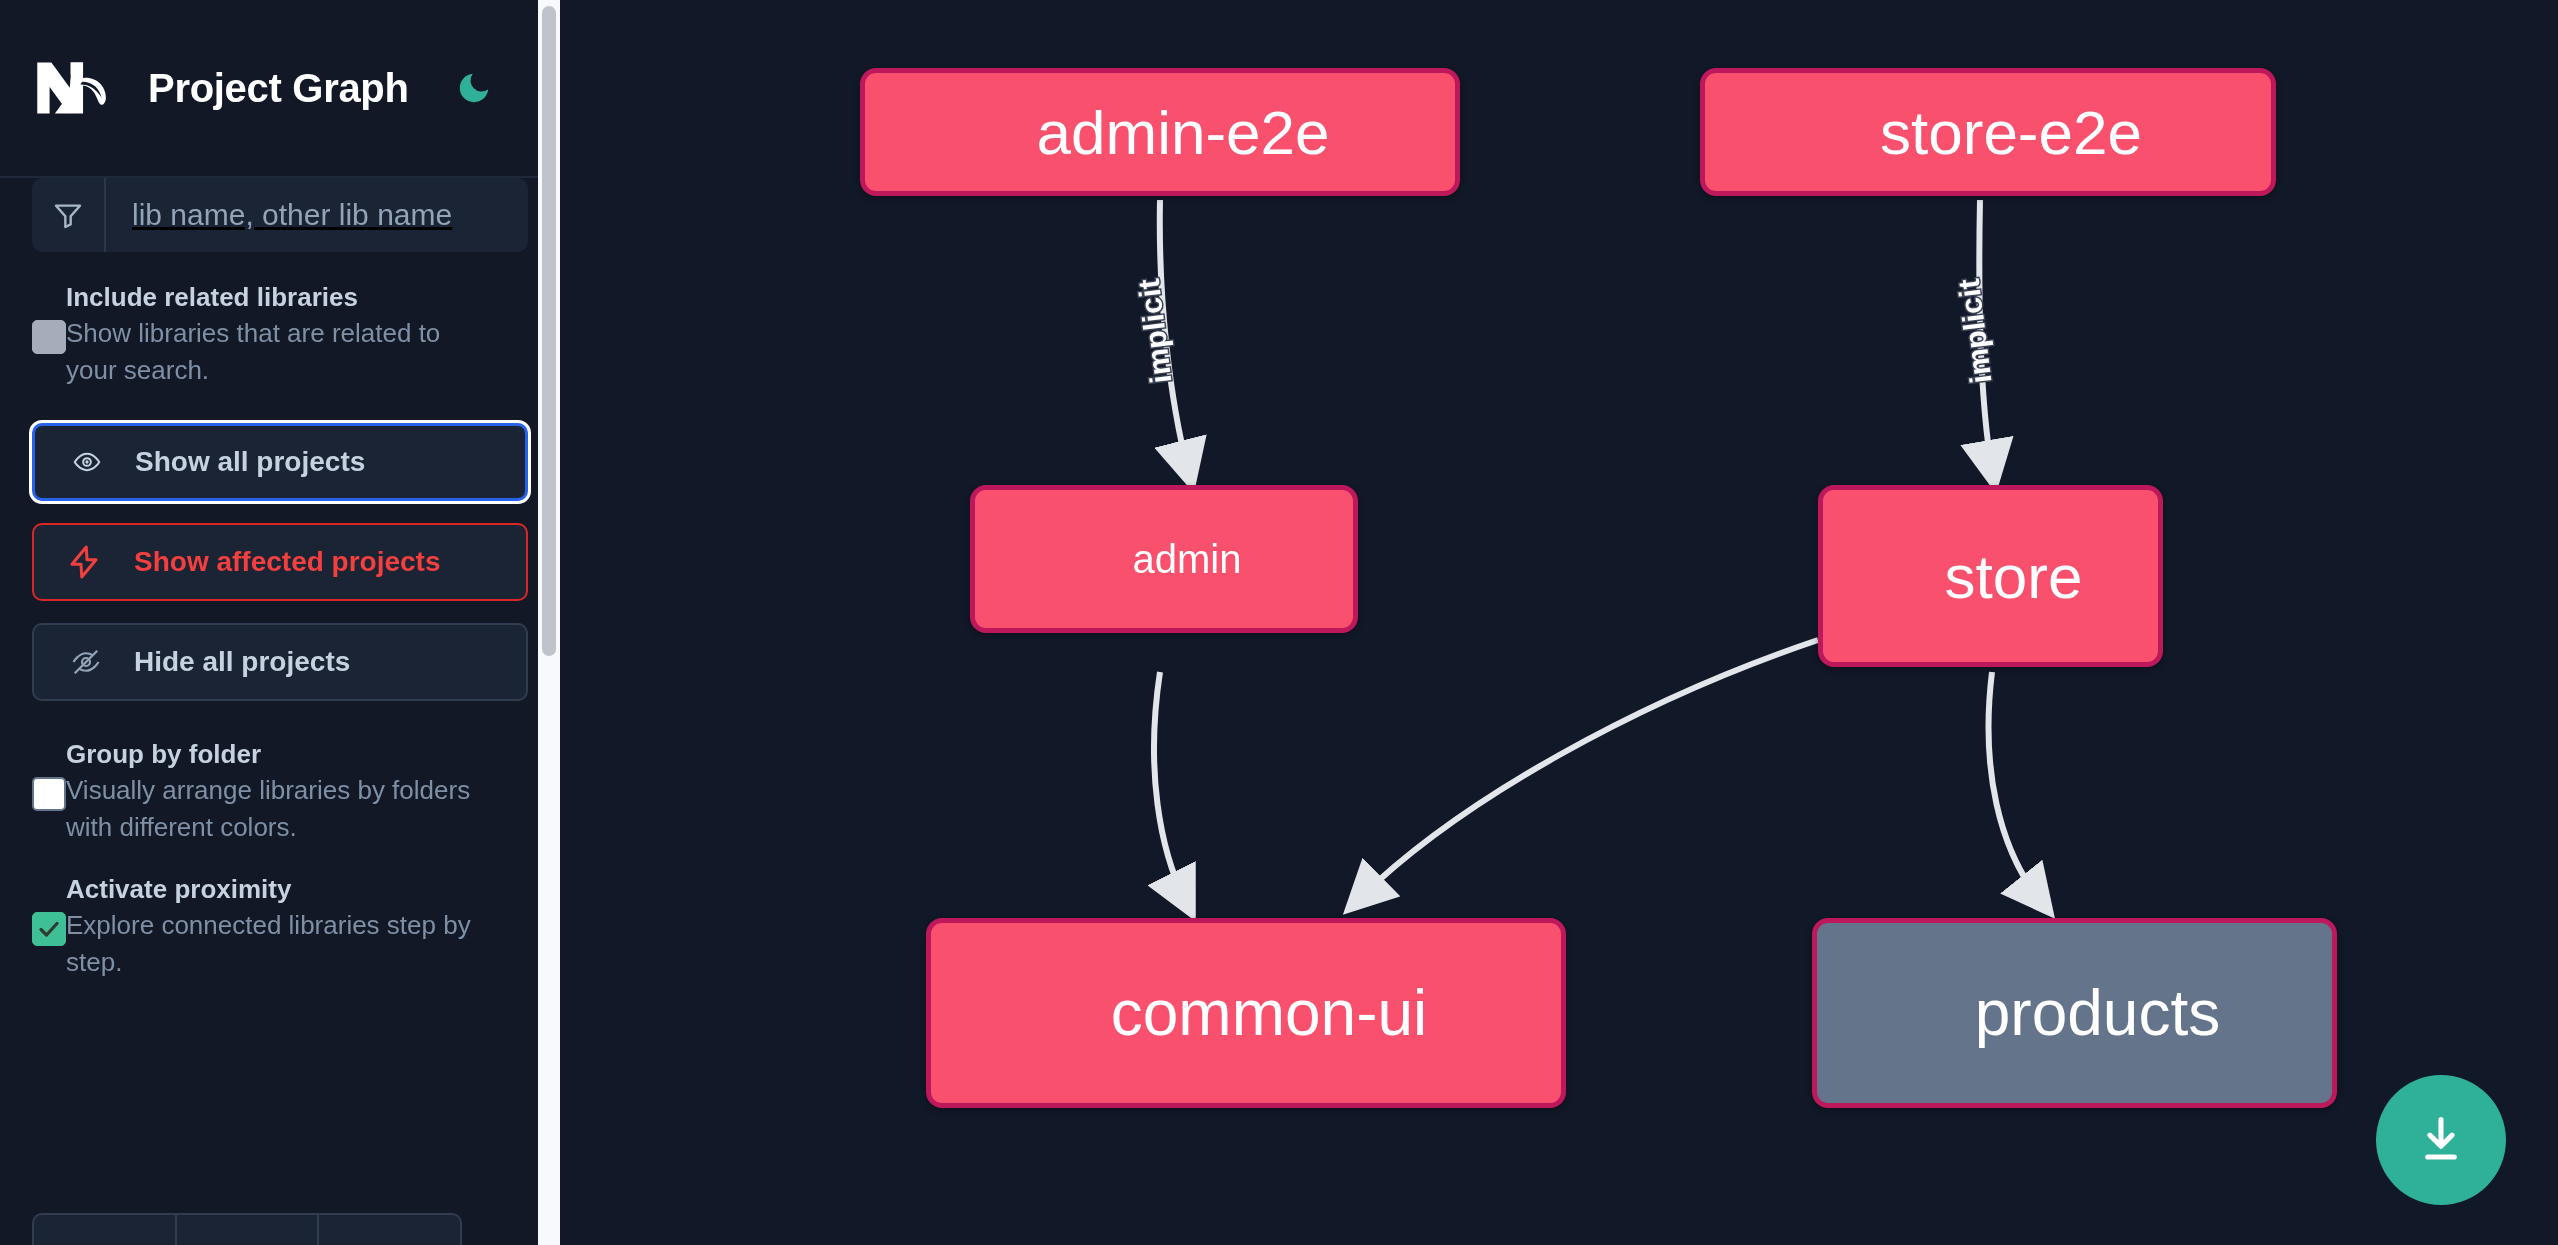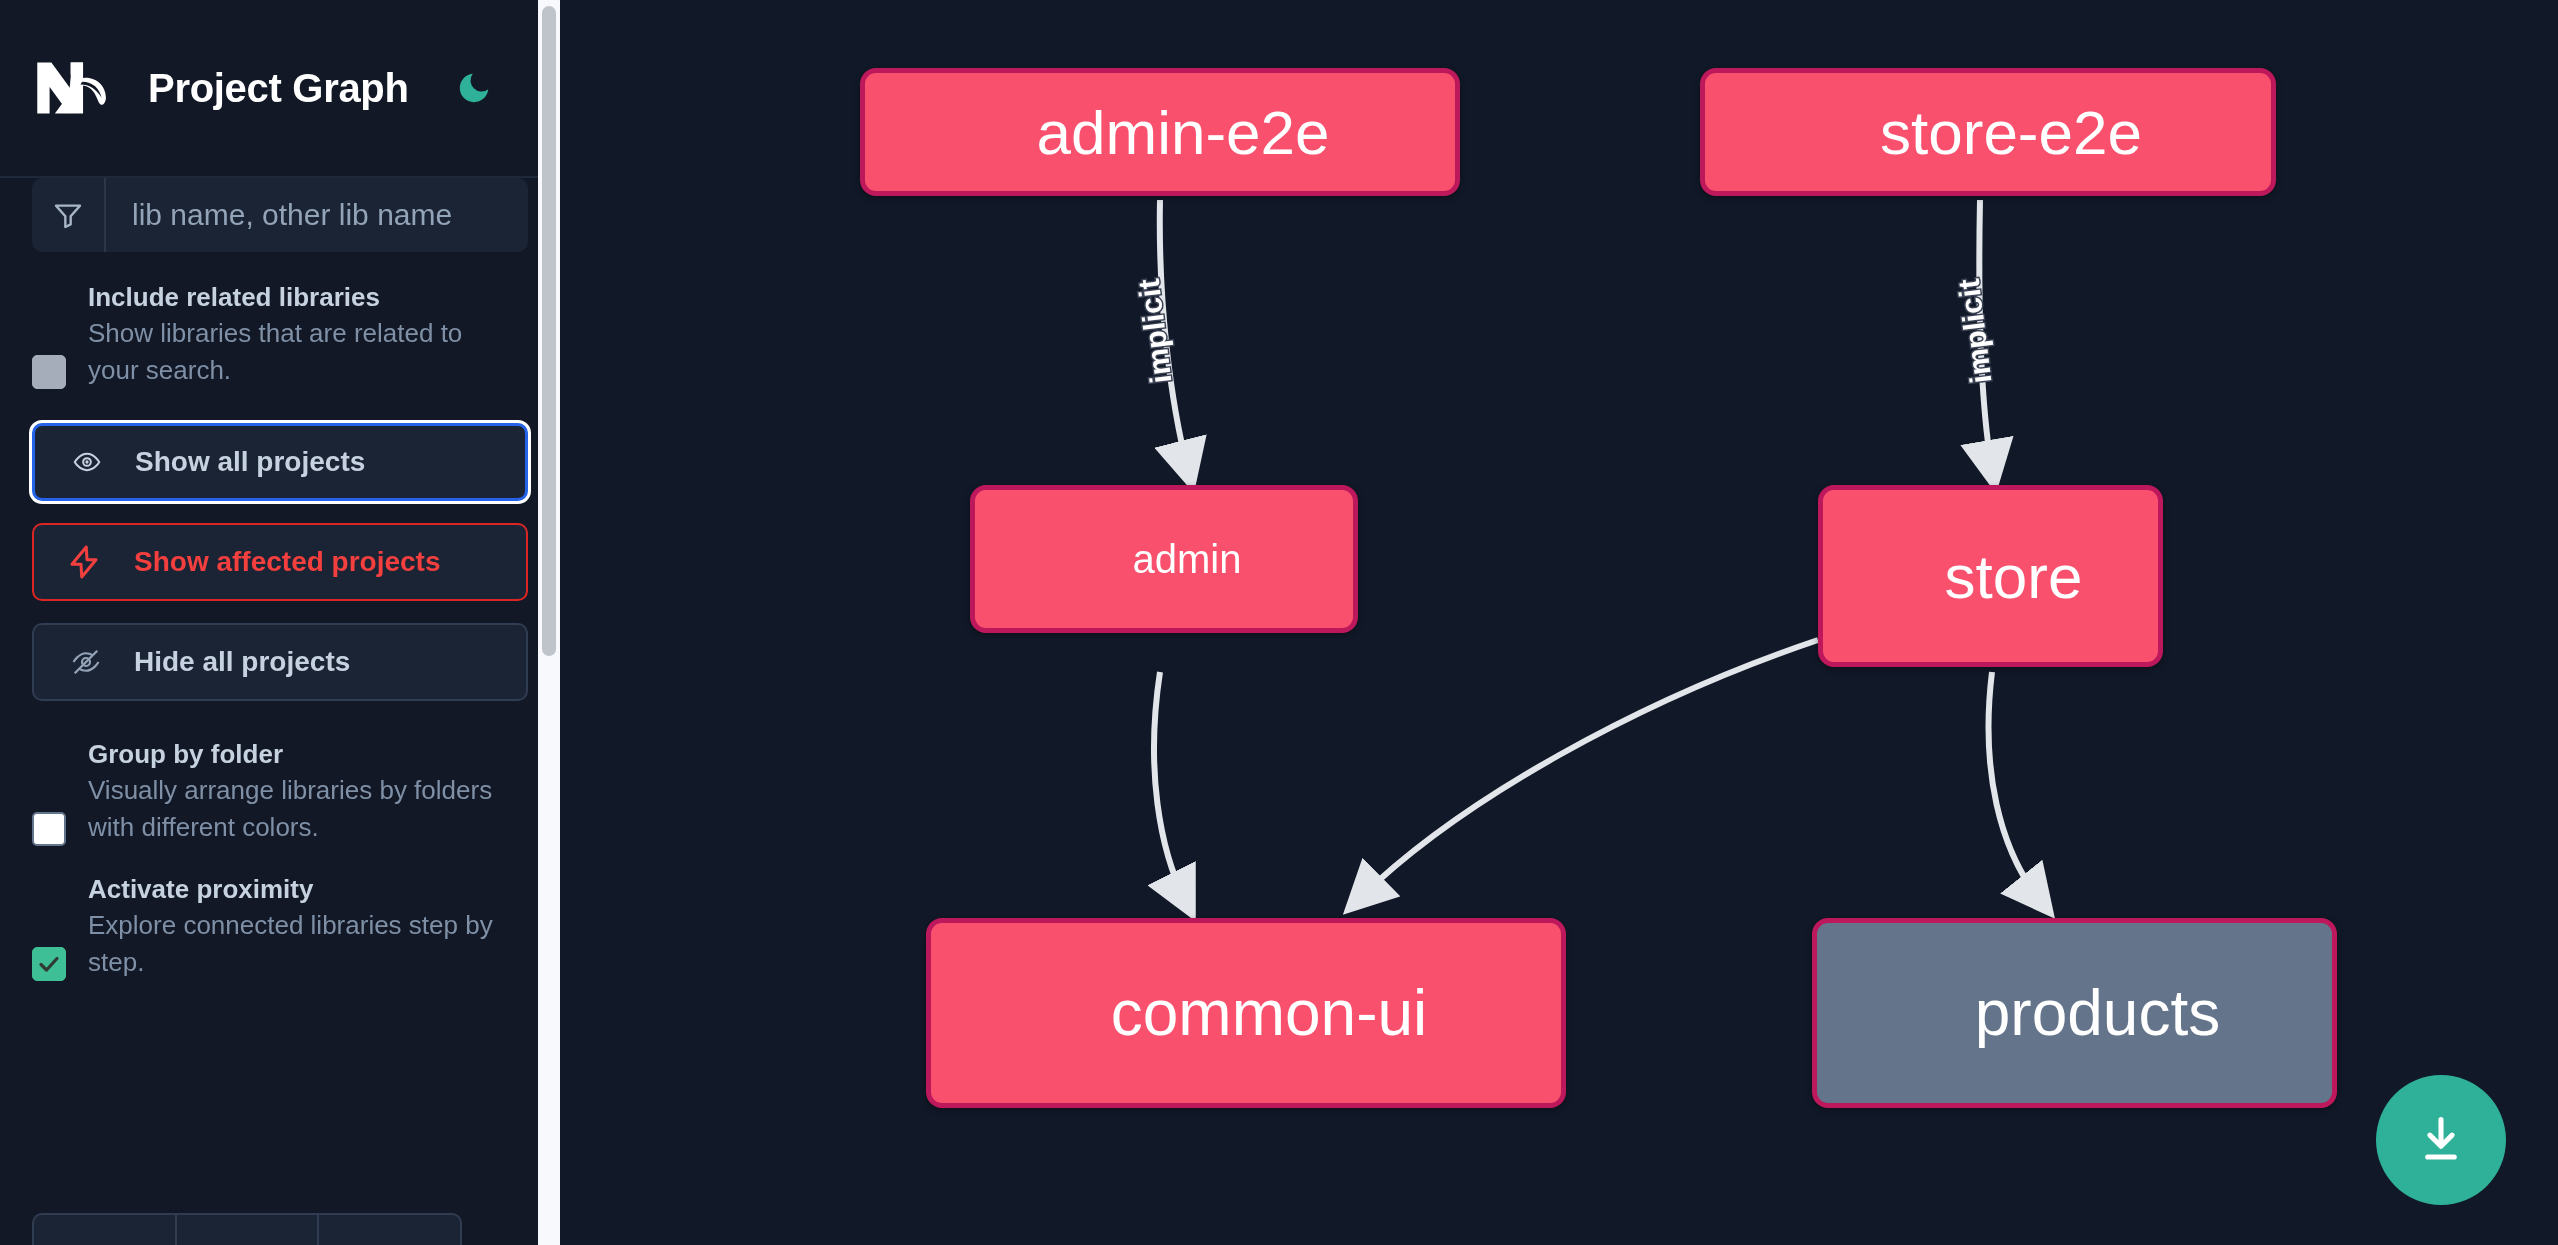--- a/index.html
+++ b/index.html
@@ -42,21 +42,21 @@
   }
 
   .info-row {
     display: flex; align-items: center;
     padding: 36px 32px 30px 32px;
     gap: 22px;
   }
   .info-icon { flex: 0 0 30px; width: 30px; height: 30px; }
   .info-text { color: #8FA0B5; font-size: 24px; line-height: 1.25; }
 
-  .filter-wrap { padding: 0 32px; }
+  .filter-wrap { padding: 0 32px; text-decoration: underline; }
   .filter-box {
     display: flex; align-items: center;
     height: 74px;
     background: #1B2434;
     border-radius: 10px;
     overflow: hidden;
   }
   .filter-icon-cell {
     width: 74px; height: 74px;
     display: flex; align-items: center; justify-content: center;
@@ -68,21 +68,21 @@
     background: transparent;
     border: none; outline: none;
     color: #C7D2E0;
     font-family: "Liberation Sans", sans-serif;
     font-size: 30px;
     padding-left: 26px;
   }
   .filter-input::placeholder { color: #93A3B8; }
 
   .check-group { padding: 28px 32px 0 32px; }
-  .check-row { display: flex; gap: 22px; align-items: flex-end; }
+  .check-row { display: flex; align-items: center; }
   .cbox {
     flex: 0 0 34px;
     width: 34px; height: 34px;
     border-radius: 5px;
     margin-top: 5px;
     cursor: pointer;
     display: flex; align-items: center; justify-content: center;
   }
   .cbox.gray  { background: #A6ADBA; border: 1px solid #A6ADBA; }
   .cbox.white { background: #FFFFFF; border: 2px solid #64748B; }

